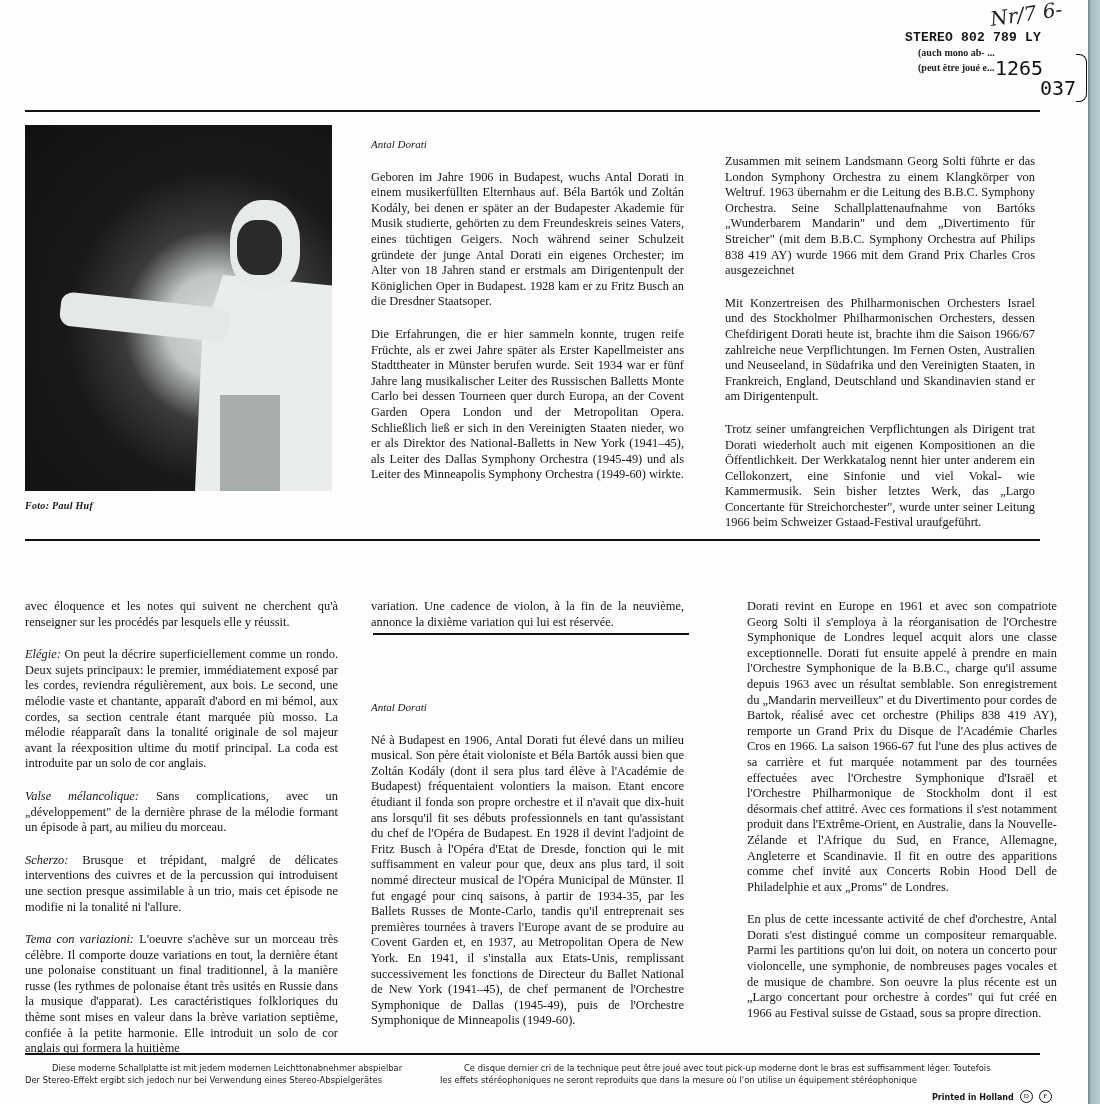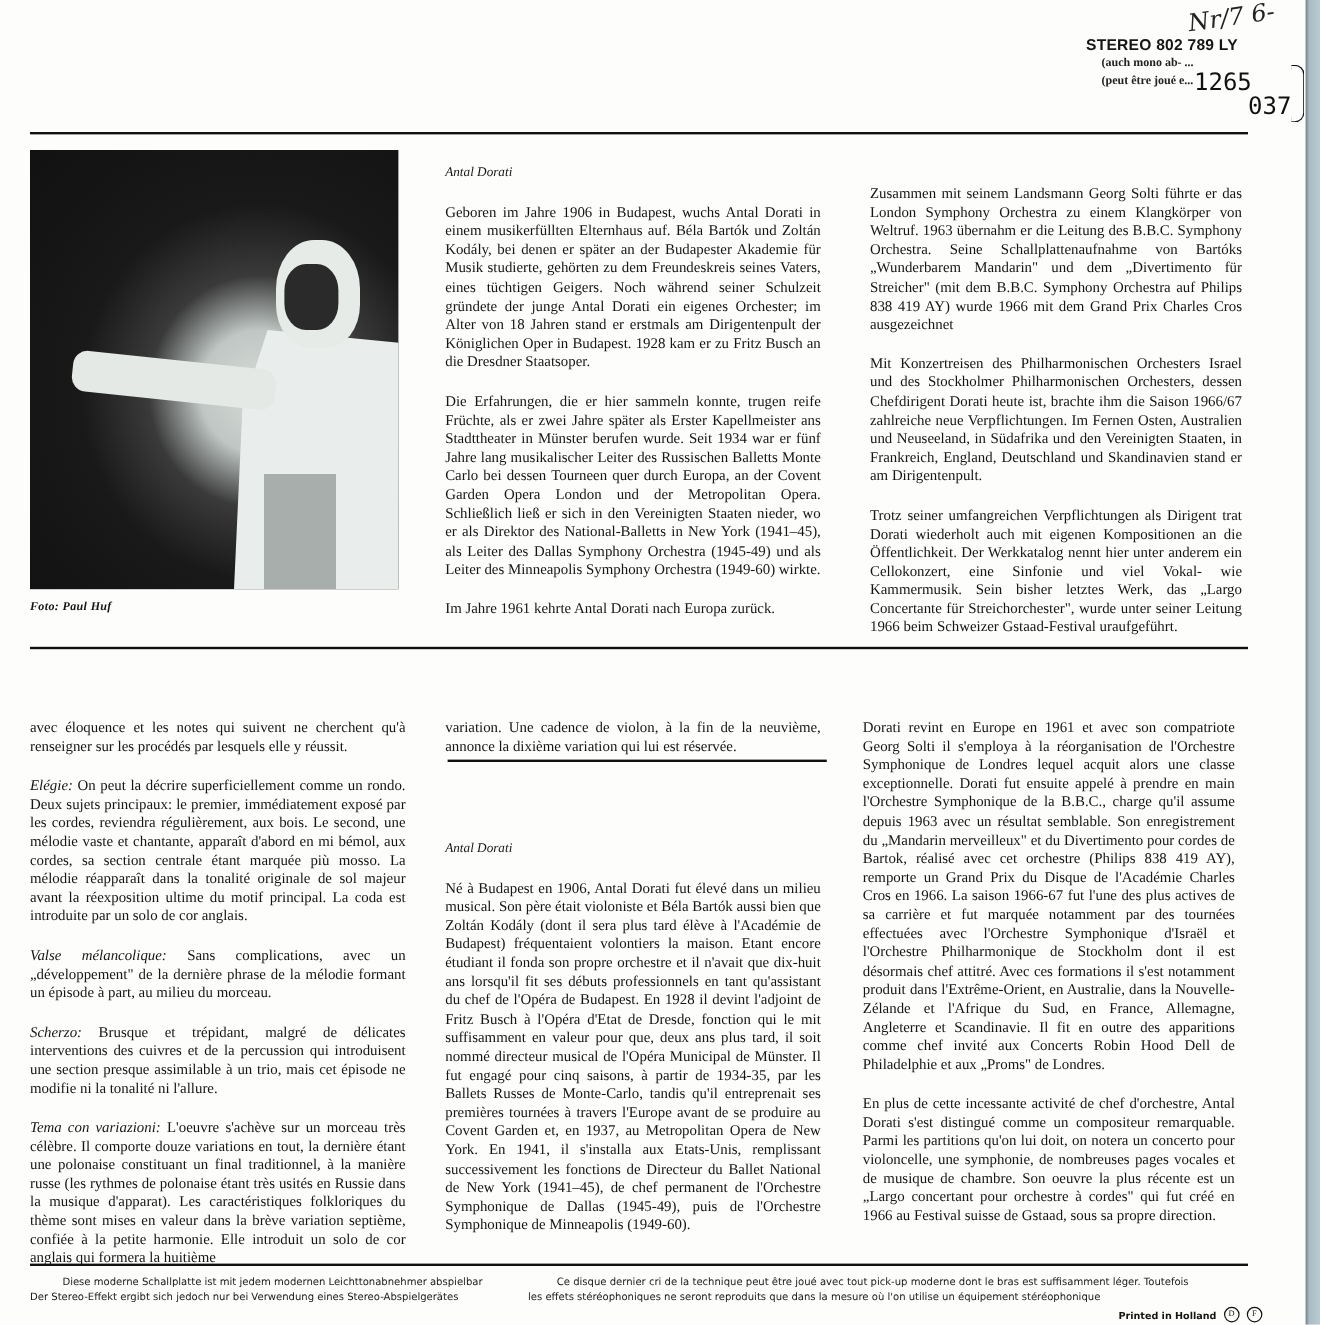--- a/index.html
+++ b/index.html
@@ -11,21 +11,21 @@
   .edge {
     position: absolute; top: 0; right: 0; width: 12px; height: 1104px;
     background: linear-gradient(90deg, #6f7f86 0px, #a9bcc4 3px, #b8cad2 12px);
   }
   .abs { position: absolute; }
   .hand {
     font-family: "DejaVu Serif", serif; font-style: italic; font-size: 20px;
     color: #222; transform: rotate(-8deg);
   }
   .catalog {
-    font-family: Liberation Sans, sans-serif; font-weight: bold; font-size: 13px; letter-spacing: 0.2px;
+    font-family: Liberation Mono, monospace; font-weight: bold; font-size: 13px; letter-spacing: 0.2px;
   }
   .small-note { font-family: "Liberation Serif", serif; font-size: 10px; color: #222; font-weight: bold; }
   .stamp { font-family: "DejaVu Sans Mono", monospace; font-size: 20px; line-height: 20px; color: #111; }
   .bracket {
     border: 1.5px solid #111; border-left: none; border-radius: 0 8px 8px 0;
     width: 10px; height: 46px;
   }
   .rule { position: absolute; height: 2px; background: #111; }
   .photo {
     position: absolute; left: 25px; top: 125px; width: 307px; height: 366px;
@@ -92,21 +92,20 @@
   <div class="figure-arm"></div>
   <div class="figure-head"></div>
   <div class="figure-face"></div>
 </div>
 <div class="abs caption" style="left:25px; top:500px;">Foto: Paul Huf</div>
 
 <div class="col" style="left:371px; top:137px; width:313px;">
   <div class="head">Antal Dorati</div>
   <p>Geboren im Jahre 1906 in Budapest, wuchs Antal Dorati in einem musikerfüllten Elternhaus auf. Béla Bartók und Zoltán Kodály, bei denen er später an der Budapester Akademie für Musik studierte, gehörten zu dem Freundeskreis seines Vaters, eines tüchtigen Geigers. Noch während seiner Schulzeit gründete der junge Antal Dorati ein eigenes Orchester; im Alter von 18 Jahren stand er erstmals am Dirigentenpult der Königlichen Oper in Budapest. 1928 kam er zu Fritz Busch an die Dresdner Staatsoper.</p>
   <p>Die Erfahrungen, die er hier sammeln konnte, trugen reife Früchte, als er zwei Jahre später als Erster Kapellmeister ans Stadttheater in Münster berufen wurde. Seit 1934 war er fünf Jahre lang musikalischer Leiter des Russischen Balletts Monte Carlo bei dessen Tourneen quer durch Europa, an der Covent Garden Opera London und der Metropolitan Opera. Schließlich ließ er sich in den Vereinigten Staaten nieder, wo er als Direktor des National-Balletts in New York (1941–45), als Leiter des Dallas Symphony Orchestra (1945-49) und als Leiter des Minneapolis Symphony Orchestra (1949-60) wirkte.</p>
-  <p>Im Jahre 1961 kehrte Antal Dorati nach Europa zurück.</p>
 </div>
 
 <div class="col" style="left:725px; top:137px; width:310px;">
   <p>Zusammen mit seinem Landsmann Georg Solti führte er das London Symphony Orchestra zu einem Klangkörper von Weltruf. 1963 übernahm er die Leitung des B.B.C. Symphony Orchestra. Seine Schallplattenaufnahme von Bartóks „Wunderbarem Mandarin" und dem „Divertimento für Streicher" (mit dem B.B.C. Symphony Orchestra auf Philips 838 419 AY) wurde 1966 mit dem Grand Prix Charles Cros ausgezeichnet</p>
   <p>Mit Konzertreisen des Philharmonischen Orchesters Israel und des Stockholmer Philharmonischen Orchesters, dessen Chefdirigent Dorati heute ist, brachte ihm die Saison 1966/67 zahlreiche neue Verpflichtungen. Im Fernen Osten, Australien und Neuseeland, in Südafrika und den Vereinigten Staaten, in Frankreich, England, Deutschland und Skandinavien stand er am Dirigentenpult.</p>
   <p>Trotz seiner umfangreichen Verpflichtungen als Dirigent trat Dorati wiederholt auch mit eigenen Kompositionen an die Öffentlichkeit. Der Werkkatalog nennt hier unter anderem ein Cellokonzert, eine Sinfonie und viel Vokal- wie Kammermusik. Sein bisher letztes Werk, das „Largo Concertante für Streichorchester", wurde unter seiner Leitung 1966 beim Schweizer Gstaad-Festival uraufgeführt.</p>
 </div>
 
 <div class="rule" style="left:25px; top:539px; width:1015px;"></div>
 
@@ -120,21 +119,21 @@
 
 <div class="col" style="left:371px; top:582px; width:313px;">
   <p>variation. Une cadence de violon, à la fin de la neuvième, annonce la dixième variation qui lui est réservée.</p>
 </div>
 <div class="rule" style="left:373px; top:633px; width:316px;"></div>
 <div class="col" style="left:371px; top:700px; width:313px;">
   <div class="head">Antal Dorati</div>
   <p>Né à Budapest en 1906, Antal Dorati fut élevé dans un milieu musical. Son père était violoniste et Béla Bartók aussi bien que Zoltán Kodály (dont il sera plus tard élève à l'Académie de Budapest) fréquentaient volontiers la maison. Etant encore étudiant il fonda son propre orchestre et il n'avait que dix-huit ans lorsqu'il fit ses débuts professionnels en tant qu'assistant du chef de l'Opéra de Budapest. En 1928 il devint l'adjoint de Fritz Busch à l'Opéra d'Etat de Dresde, fonction qui le mit suffisamment en valeur pour que, deux ans plus tard, il soit nommé directeur musical de l'Opéra Municipal de Münster. Il fut engagé pour cinq saisons, à partir de 1934-35, par les Ballets Russes de Monte-Carlo, tandis qu'il entreprenait ses premières tournées à travers l'Europe avant de se produire au Covent Garden et, en 1937, au Metropolitan Opera de New York. En 1941, il s'installa aux Etats-Unis, remplissant successivement les fonctions de Directeur du Ballet National de New York (1941–45), de chef permanent de l'Orchestre Symphonique de Dallas (1945-49), puis de l'Orchestre Symphonique de Minneapolis (1949-60).</p>
 </div>
 
-<div class="col" style="left:719px; top:582px; width:310px;">
+<div class="col" style="left:747px; top:582px; width:310px;">
   <p>Dorati revint en Europe en 1961 et avec son compatriote Georg Solti il s'employa à la réorganisation de l'Orchestre Symphonique de Londres lequel acquit alors une classe exceptionnelle. Dorati fut ensuite appelé à prendre en main l'Orchestre Symphonique de la B.B.C., charge qu'il assume depuis 1963 avec un résultat semblable. Son enregistrement du „Mandarin merveilleux" et du Divertimento pour cordes de Bartok, réalisé avec cet orchestre (Philips 838 419 AY), remporte un Grand Prix du Disque de l'Académie Charles Cros en 1966. La saison 1966-67 fut l'une des plus actives de sa carrière et fut marquée notamment par des tournées effectuées avec l'Orchestre Symphonique d'Israël et l'Orchestre Philharmonique de Stockholm dont il est désormais chef attitré. Avec ces formations il s'est notamment produit dans l'Extrême-Orient, en Australie, dans la Nouvelle-Zélande et l'Afrique du Sud, en France, Allemagne, Angleterre et Scandinavie. Il fit en outre des apparitions comme chef invité aux Concerts Robin Hood Dell de Philadelphie et aux „Proms" de Londres.</p>
   <p>En plus de cette incessante activité de chef d'orchestre, Antal Dorati s'est distingué comme un compositeur remarquable. Parmi les partitions qu'on lui doit, on notera un concerto pour violoncelle, une symphonie, de nombreuses pages vocales et de musique de chambre. Son oeuvre la plus récente est un „Largo concertant pour orchestre à cordes" qui fut créé en 1966 au Festival suisse de Gstaad, sous sa propre direction.</p>
 </div>
 
 <div class="rule" style="left:25px; top:1053px; width:1015px;"></div>
 
 <div class="footer-text" style="left:25px; top:1062px;padding-left:27px;">Diese moderne Schallplatte ist mit jedem modernen Leichttonabnehmer abspielbar</div>
 <div class="footer-text" style="left:25px; top:1074px;">Der Stereo-Effekt ergibt sich jedoch nur bei Verwendung eines Stereo-Abspielgerätes</div>
 <div class="footer-text" style="left:440px; top:1062px;padding-left:24px;">Ce disque  dernier cri de la technique  peut être joué avec tout pick-up moderne dont le bras est  suffisamment léger.  Toutefois</div>
 <div class="footer-text" style="left:440px; top:1074px;">les  effets  stéréophoniques  ne  seront  reproduits  que  dans  la  mesure  où  l'on  utilise  un  équipement  stéréophonique</div>

